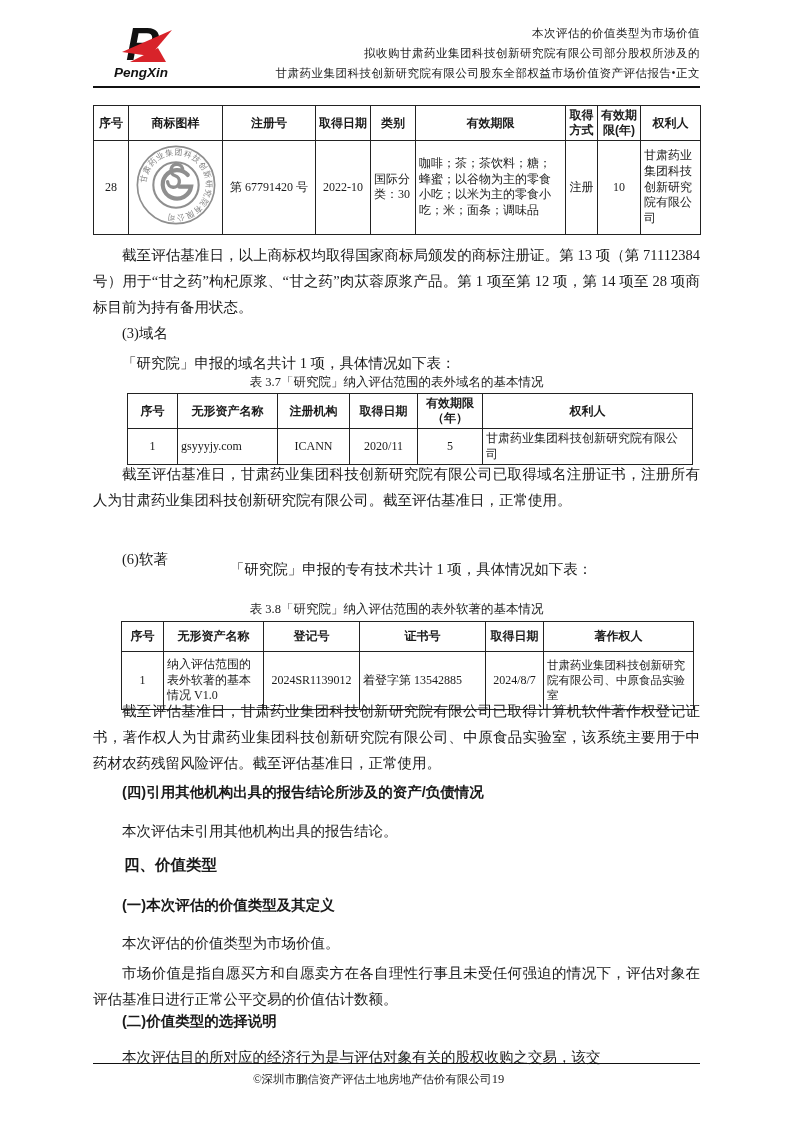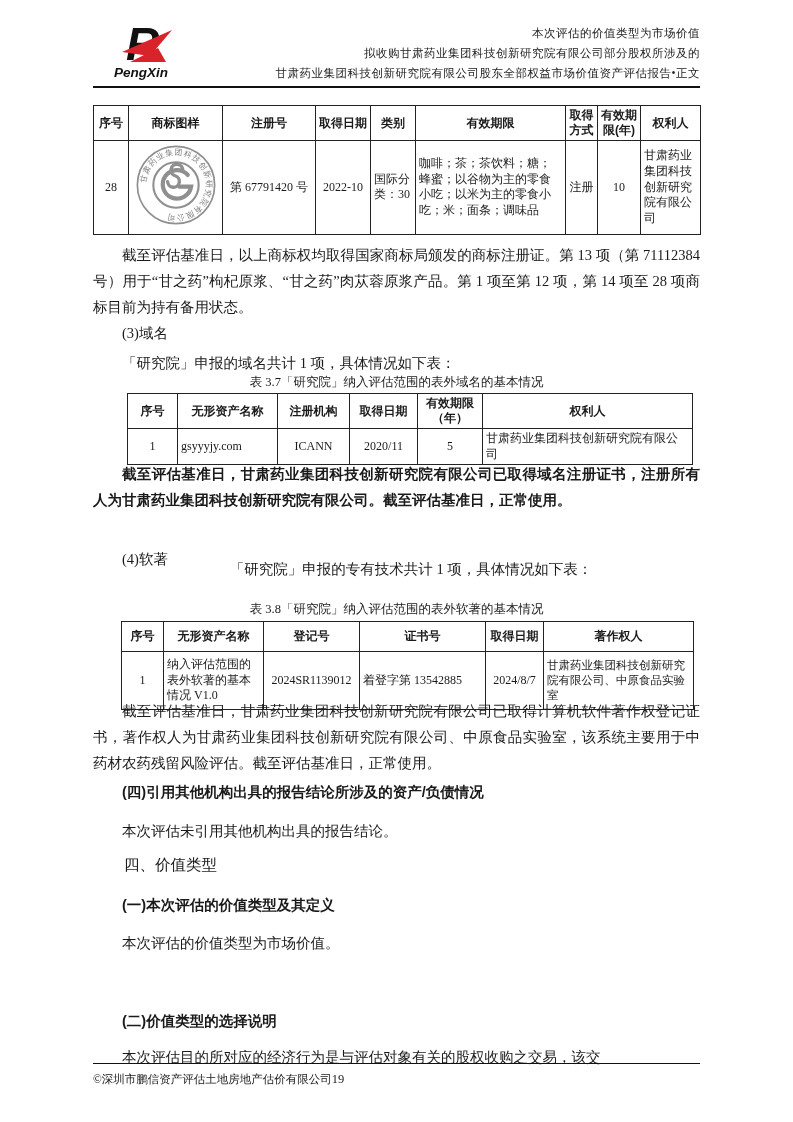--- a/index.html
+++ b/index.html
@@ -15,34 +15,34 @@
 
   
   .hdr-text { text-align:right; font-size:11.5px; line-height:1.72; color:#222; letter-spacing:.5px; }
   .hdr-rule { border-top:2px solid #111; }
   .logo { position:absolute; }
 
   
   .para { font-size:14.5px; line-height:26px; text-align:justify; text-indent:2em; }
   .plain { font-size:14.5px; line-height:26px; text-indent:2em; }
   .h-sub { font-size:14.5px; font-weight:bold; font-family:"Liberation Sans","DejaVu Sans",sans-serif; text-indent:2em; }
-  .h-chap { font-size:15.5px; font-weight:normal; font-family:"Liberation Sans","DejaVu Sans",sans-serif; text-indent:2em; }
+  .h-chap { font-size:15.5px; font-weight:bold; font-family:"Liberation Sans","DejaVu Sans",sans-serif; text-indent:2em; }
   .caption { font-size:12.5px; text-align:center; }
 
   
   table { border-collapse:collapse; table-layout:fixed; }
   th, td { border:1px solid #222; font-size:12px; padding:2px 3px; vertical-align:middle; overflow:hidden; }
   th { font-weight:bold; text-align:center; font-family:"Liberation Sans","DejaVu Sans",sans-serif; line-height:1.25; }
   td { line-height:1.3; }
   .c { text-align:center; }
   .l { text-align:left; }
 
   
   .ftr-rule { border-top:1.5px solid #111; }
-  .ftr { font-size:11.5px; color:#222; display:flex; justify-content:flex-start; }
+  .ftr { font-size:11.5px; color:#222; display:flex; justify-content:center; }
   .ftr .pgnum { font-size:12.5px; padding-right:36px; }
 </style>
 </head>
 <body>
 
 <div class="page">
 
   <div class="logo" style="left:110px; top:22px;">
     <svg width="86" height="58" viewBox="0 0 86 58">
       <text x="16" y="38" font-family="Liberation Sans, DejaVu Sans, sans-serif" font-size="46" font-weight="bold" font-style="italic" fill="#111">R</text>
@@ -143,23 +143,23 @@
         <td class="c">1</td>
         <td class="l">gsyyyjy.com</td>
         <td class="c">ICANN</td>
         <td class="c">2020/11</td>
         <td class="c">5</td>
         <td class="l">甘肃药业集团科技创新研究院有限公司</td>
       </tr>
     </tbody>
       </table>
 
-    <div class="abs para" style="top:461px;font-weight:bold;">截至评估基准日，甘肃药业集团科技创新研究院有限公司已取得域名注册证书，注册所有人为甘肃药业集团科技创新研究院有限公司。截至评估基准日，正常使用。</div>
-
-    <div class="abs plain" style="top:546px;">(4)软著</div>
+    <div class="abs para" style="top:461px;">截至评估基准日，甘肃药业集团科技创新研究院有限公司已取得域名注册证书，注册所有人为甘肃药业集团科技创新研究院有限公司。截至评估基准日，正常使用。</div>
+
+    <div class="abs plain" style="top:546px;">(6)软著</div>
     <div class="abs plain" style="top:556px;text-align:center;">「研究院」申报的专有技术共计 1 项，具体情况如下表：</div>
     <div class="abs caption" style="top:601px;">表 3.8「研究院」纳入评估范围的表外软著的基本情况</div>
 
     <table class="abs" style="top:621px; left:28px; width:572px;">
       <colgroup>
         <col style="width:42px">
           <col style="width:100px">
           <col style="width:96px">
         <col style="width:126px">
           <col style="width:58px">
@@ -186,20 +186,21 @@
       </table>
 
     <div class="abs para" style="top:698px;">截至评估基准日，甘肃药业集团科技创新研究院有限公司已取得计算机软件著作权登记证书，著作权人为甘肃药业集团科技创新研究院有限公司、中原食品实验室，该系统主要用于中药材农药残留风险评估。截至评估基准日，正常使用。</div>
 
     <div class="abs h-sub" style="top:783px;">(四)引用其他机构出具的报告结论所涉及的资产/负债情况</div>
     <div class="abs plain" style="top:818px;">本次评估未引用其他机构出具的报告结论。</div>
 
     <div class="abs h-chap" style="top:855px;">四、价值类型</div>
     <div class="abs h-sub" style="top:896px;">(一)本次评估的价值类型及其定义</div>
     <div class="abs plain" style="top:930px;">本次评估的价值类型为市场价值。</div>
+    <div class="abs para" style="top:960px;">市场价值是指自愿买方和自愿卖方在各自理性行事且未受任何强迫的情况下，评估对象在评估基准日进行正常公平交易的价值估计数额。</div>
     <div class="abs h-sub" style="top:1012px;">(二)价值类型的选择说明</div>
     <div class="abs para" style="top:1044px;">本次评估目的所对应的经济行为是与评估对象有关的股权收购之交易，该交</div>
 
     <div class="abs ftr-rule" style="top:1063px;"></div>
     <div class="abs ftr" style="top:1072px;">
       <span>©深圳市鹏信资产评估土地房地产估价有限公司</span>
       <span class="pgnum">19</span>
     </div>
 
   </div>

